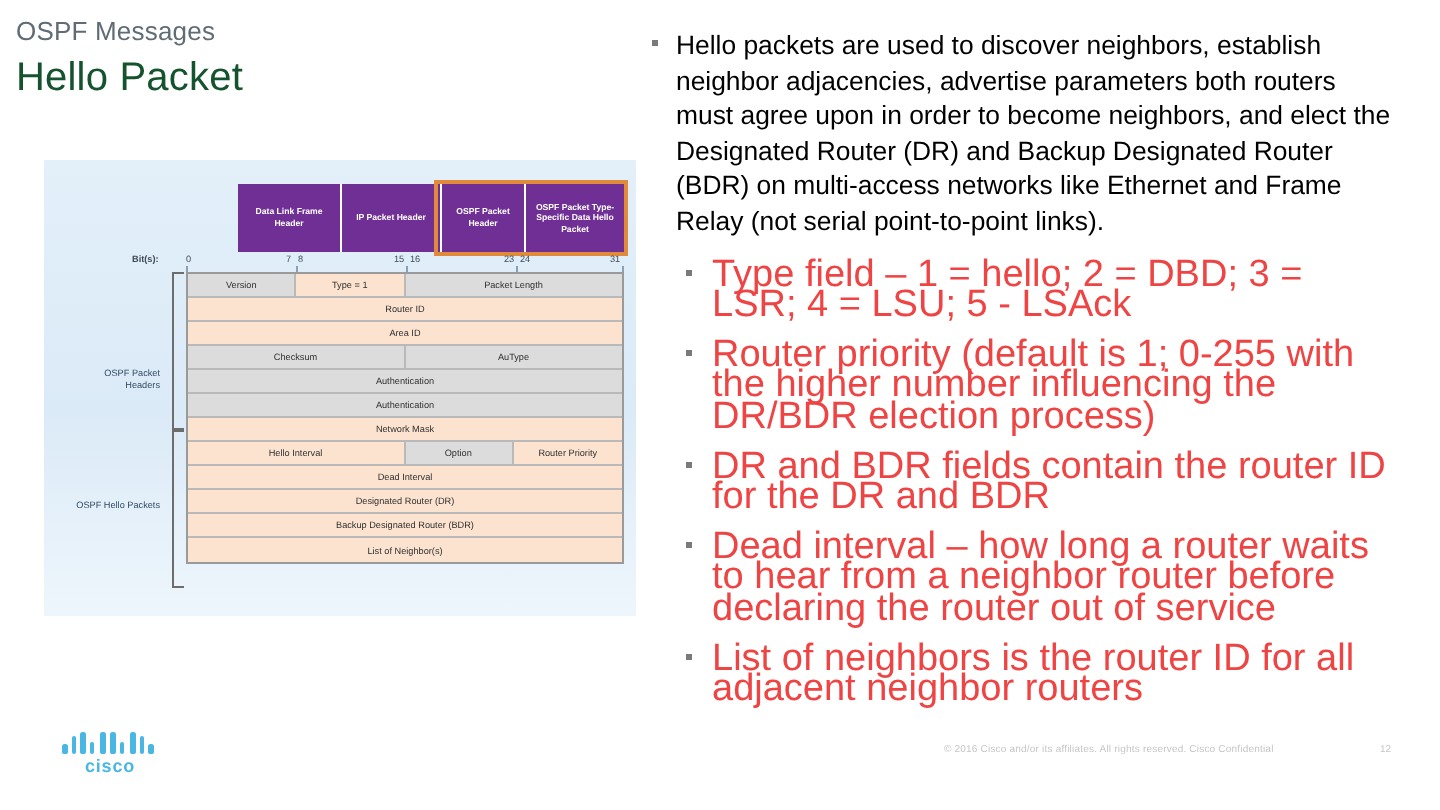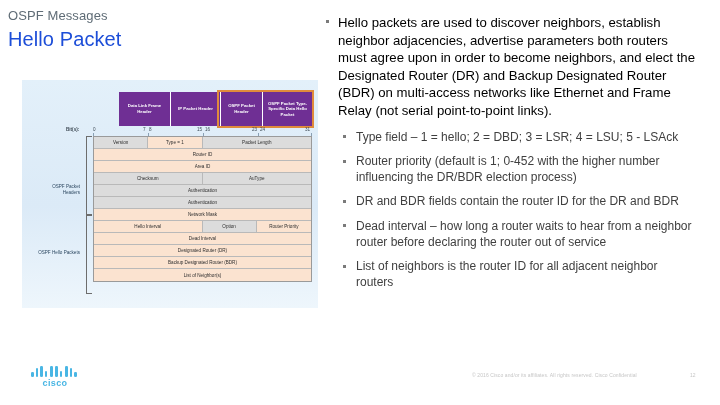--- a/index.html
+++ b/index.html
@@ -10,21 +10,21 @@
   }
   .slide{position:relative;width:572px;height:405px;background:#fff;padding-left:20px;}
 
   
   .kicker{
     position:absolute;left:8px;top:8px;
     font-size:13px;color:#5f6c76;letter-spacing:.1px;font-weight:400;
   }
   .title{
     position:absolute;left:8px;top:28px;
-    font-size:20px;color:#1d4ed8;font-weight:400;letter-spacing:.1px;
+    font-size:20px;color:#14532d;font-weight:400;letter-spacing:.1px;
   }
 
   
   .diagram{
     position:absolute;left:22px;top:80px;width:296px;height:228px;
     background:linear-gradient(180deg,#e3f0fa 0%,#dbeaf7 55%,#eef6fc 100%);
     overflow:hidden;
   }
   .encap{
     position:absolute;left:97px;top:12px;width:193px;height:34px;
@@ -85,21 +85,21 @@
   
   .content{position:absolute;left:324px;top:14px;width:372px;}
   .para{
     font-size:13.2px;line-height:17.6px;color:#000;
     position:relative;padding-left:14px;
   }
   .para .bl{position:absolute;left:2px;top:6px;width:3px;height:3px;background:#7a7a7a;}
   ul.sub{list-style:none;margin:10px 0 0 0;padding:0 0 0 18px;}
   ul.sub li{
     position:relative;padding-left:14px;margin-bottom:9px;
-    font-size:12px;line-height:15.6px;color:#404040;
+    font-size:19px;line-height:15.6px;color:#ef4444;
   }
   ul.sub li .bl{position:absolute;left:1px;top:5.5px;width:3px;height:3px;background:#7a7a7a;}
 
   
   .logo{position:absolute;left:31px;top:366px;width:48px;height:26px;}
   .logo .bars{position:absolute;left:0;top:0;height:11px;width:48px;}
   .logo .bars i{position:absolute;bottom:0;width:2.6px;border-radius:1.3px;background:#49b6e4;}
   .logo .word{
     position:absolute;left:0;top:12px;width:48px;text-align:center;
     font-size:9px;font-weight:bold;color:#49b6e4;letter-spacing:.4px;
@@ -196,21 +196,21 @@
       </div>
   </div>
 
   <div class="content">
     <div class="para">
       <span class="bl"></span>
       <span>Hello packets are used to discover neighbors, establish neighbor adjacencies, advertise parameters both routers must agree upon in order to become neighbors, and elect the Designated Router (DR) and Backup Designated Router (BDR) on multi-access networks like Ethernet and Frame Relay (not serial point-to-point links).</span>
     </div>
     <ul class="sub" id="bullet-list">
         <li><span class="bl"></span><span>Type field – 1 = hello; 2 = DBD; 3 = LSR; 4 = LSU; 5 - LSAck</span></li>
-        <li><span class="bl"></span><span>Router priority (default is 1; 0-452 with the higher number influencing the DR/BDR election process)</span></li>
+        <li><span class="bl"></span><span>Router priority (default is 1; 0-255 with the higher number influencing the DR/BDR election process)</span></li>
         <li><span class="bl"></span><span>DR and BDR fields contain the router ID for the DR and BDR</span></li>
         <li><span class="bl"></span><span>Dead interval – how long a router waits to hear from a neighbor router before declaring the router out of service</span></li>
         <li><span class="bl"></span><span>List of neighbors is the router ID for all adjacent neighbor routers</span></li>
       </ul>
   </div>
 
   <div class="logo">
     <div class="bars">
       <i style="left:0px;height:5px"></i>
       <i style="left:4.6px;height:9px"></i>

